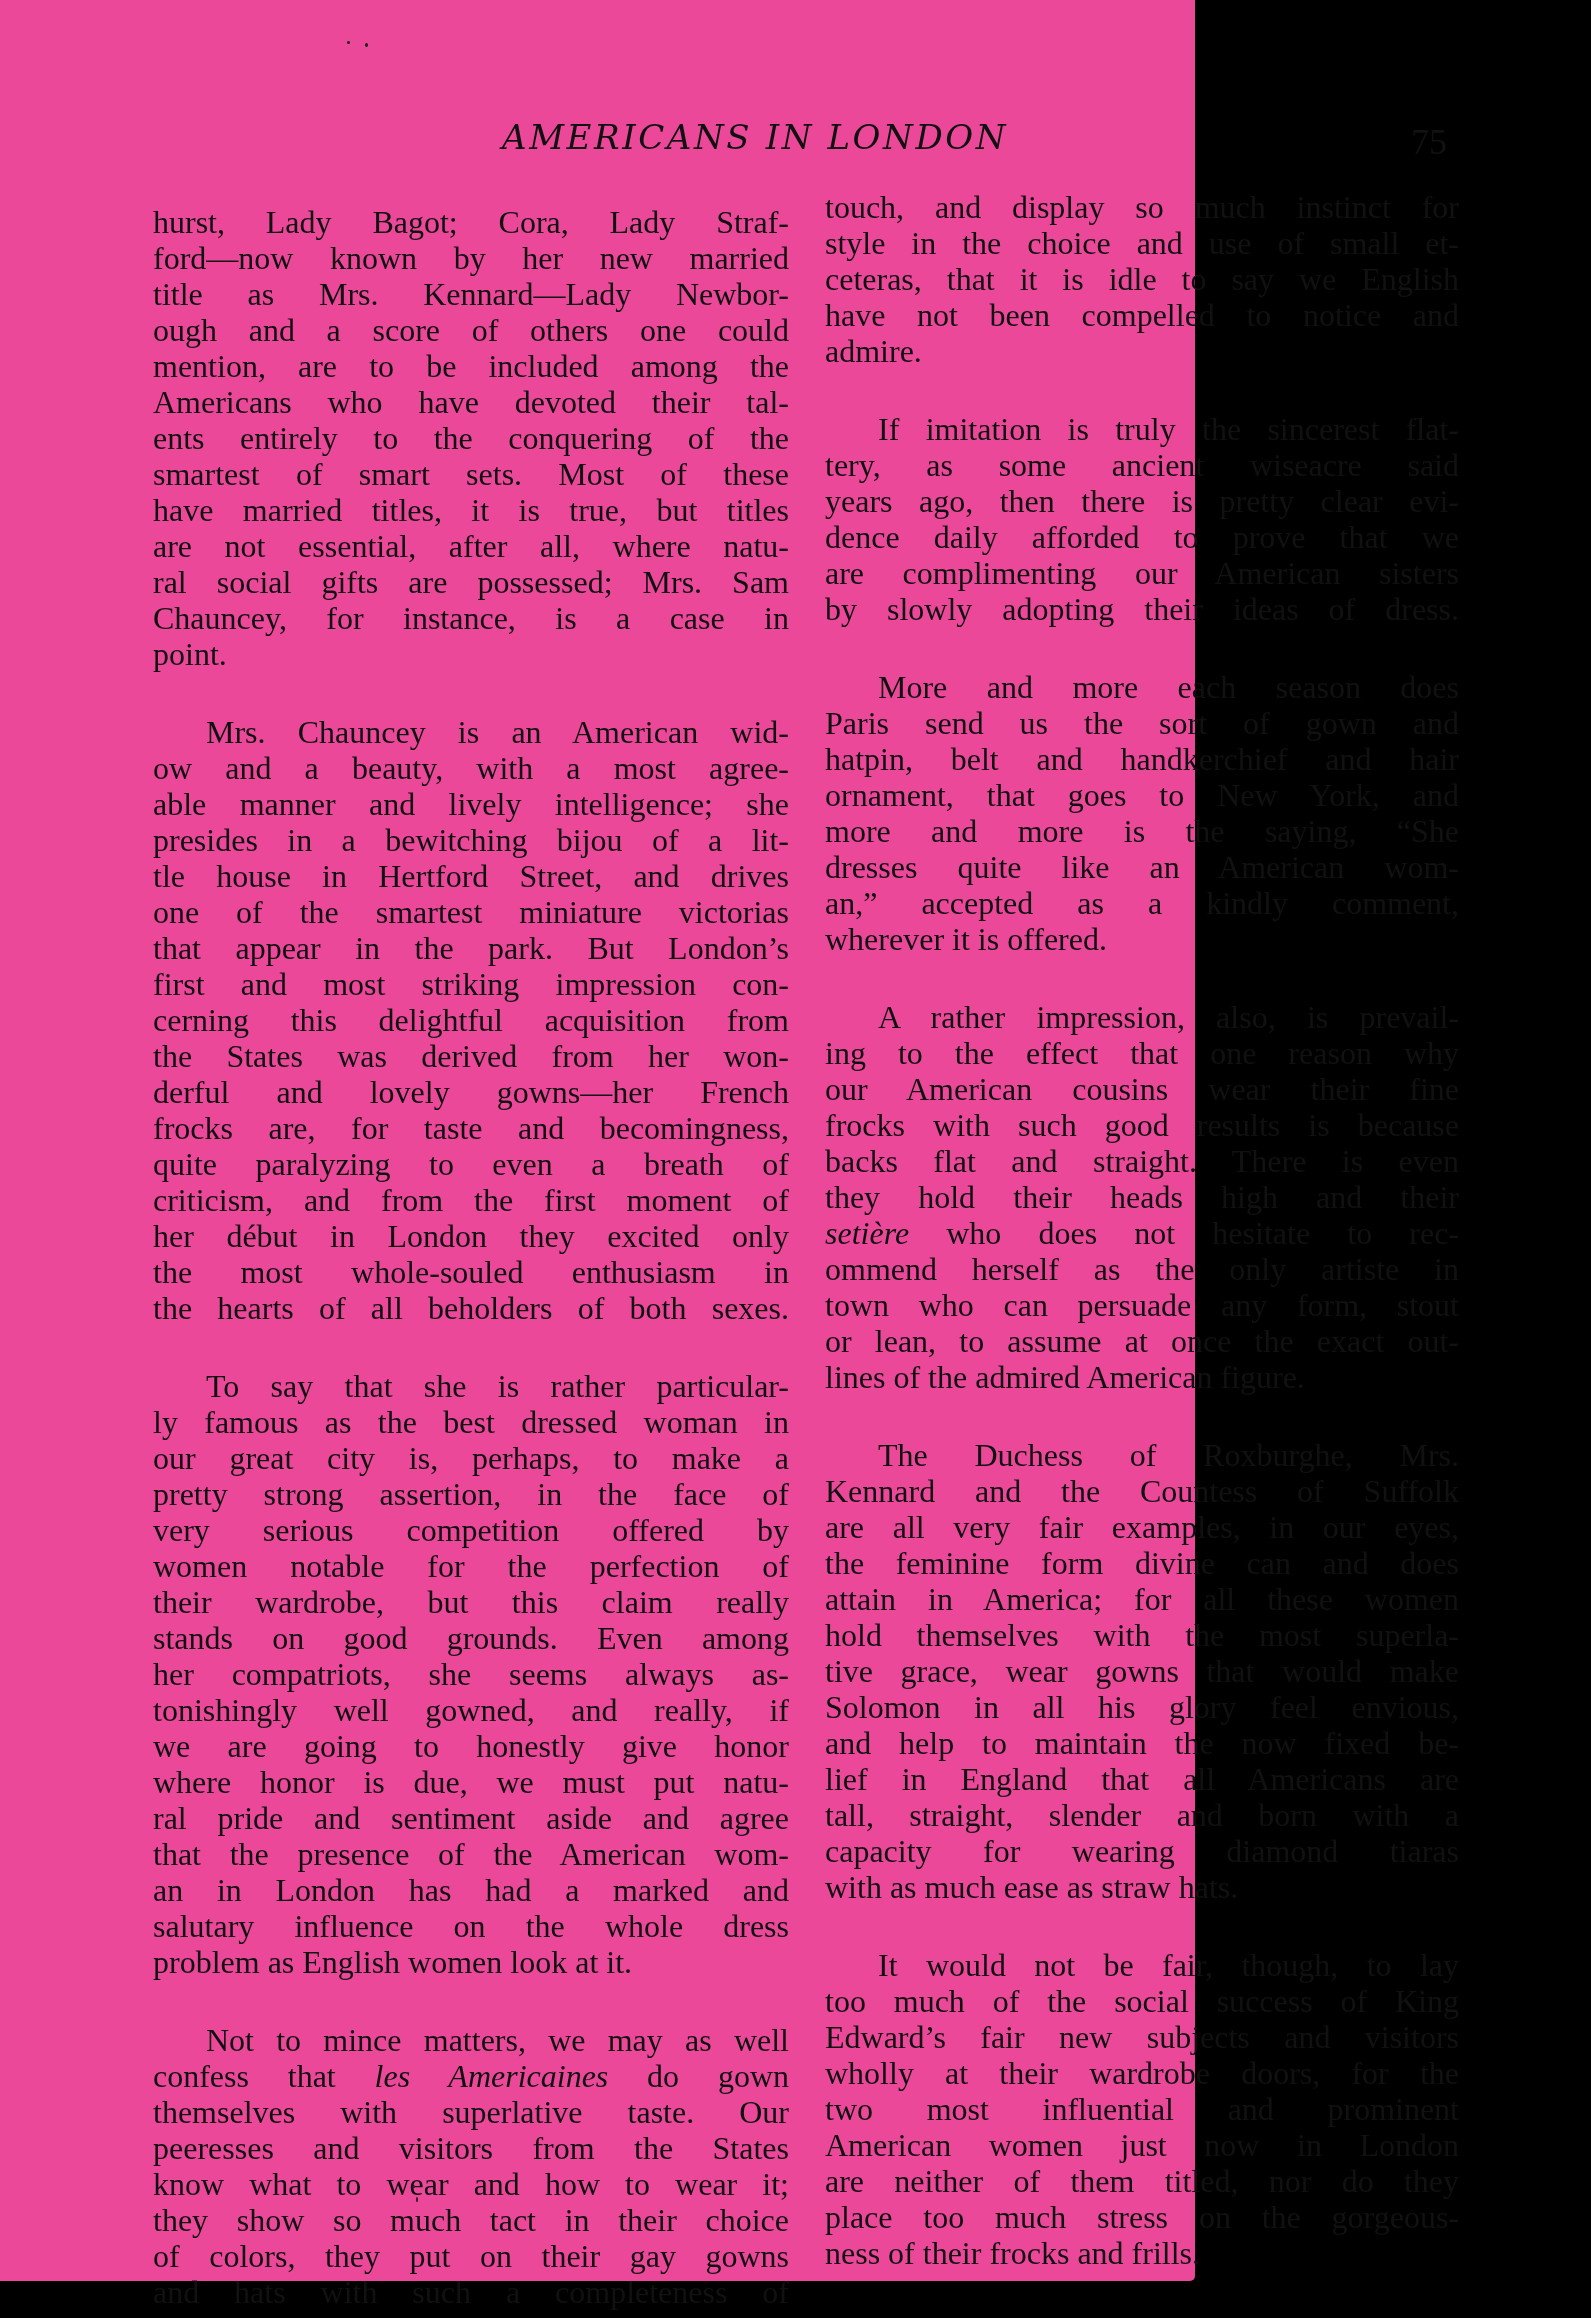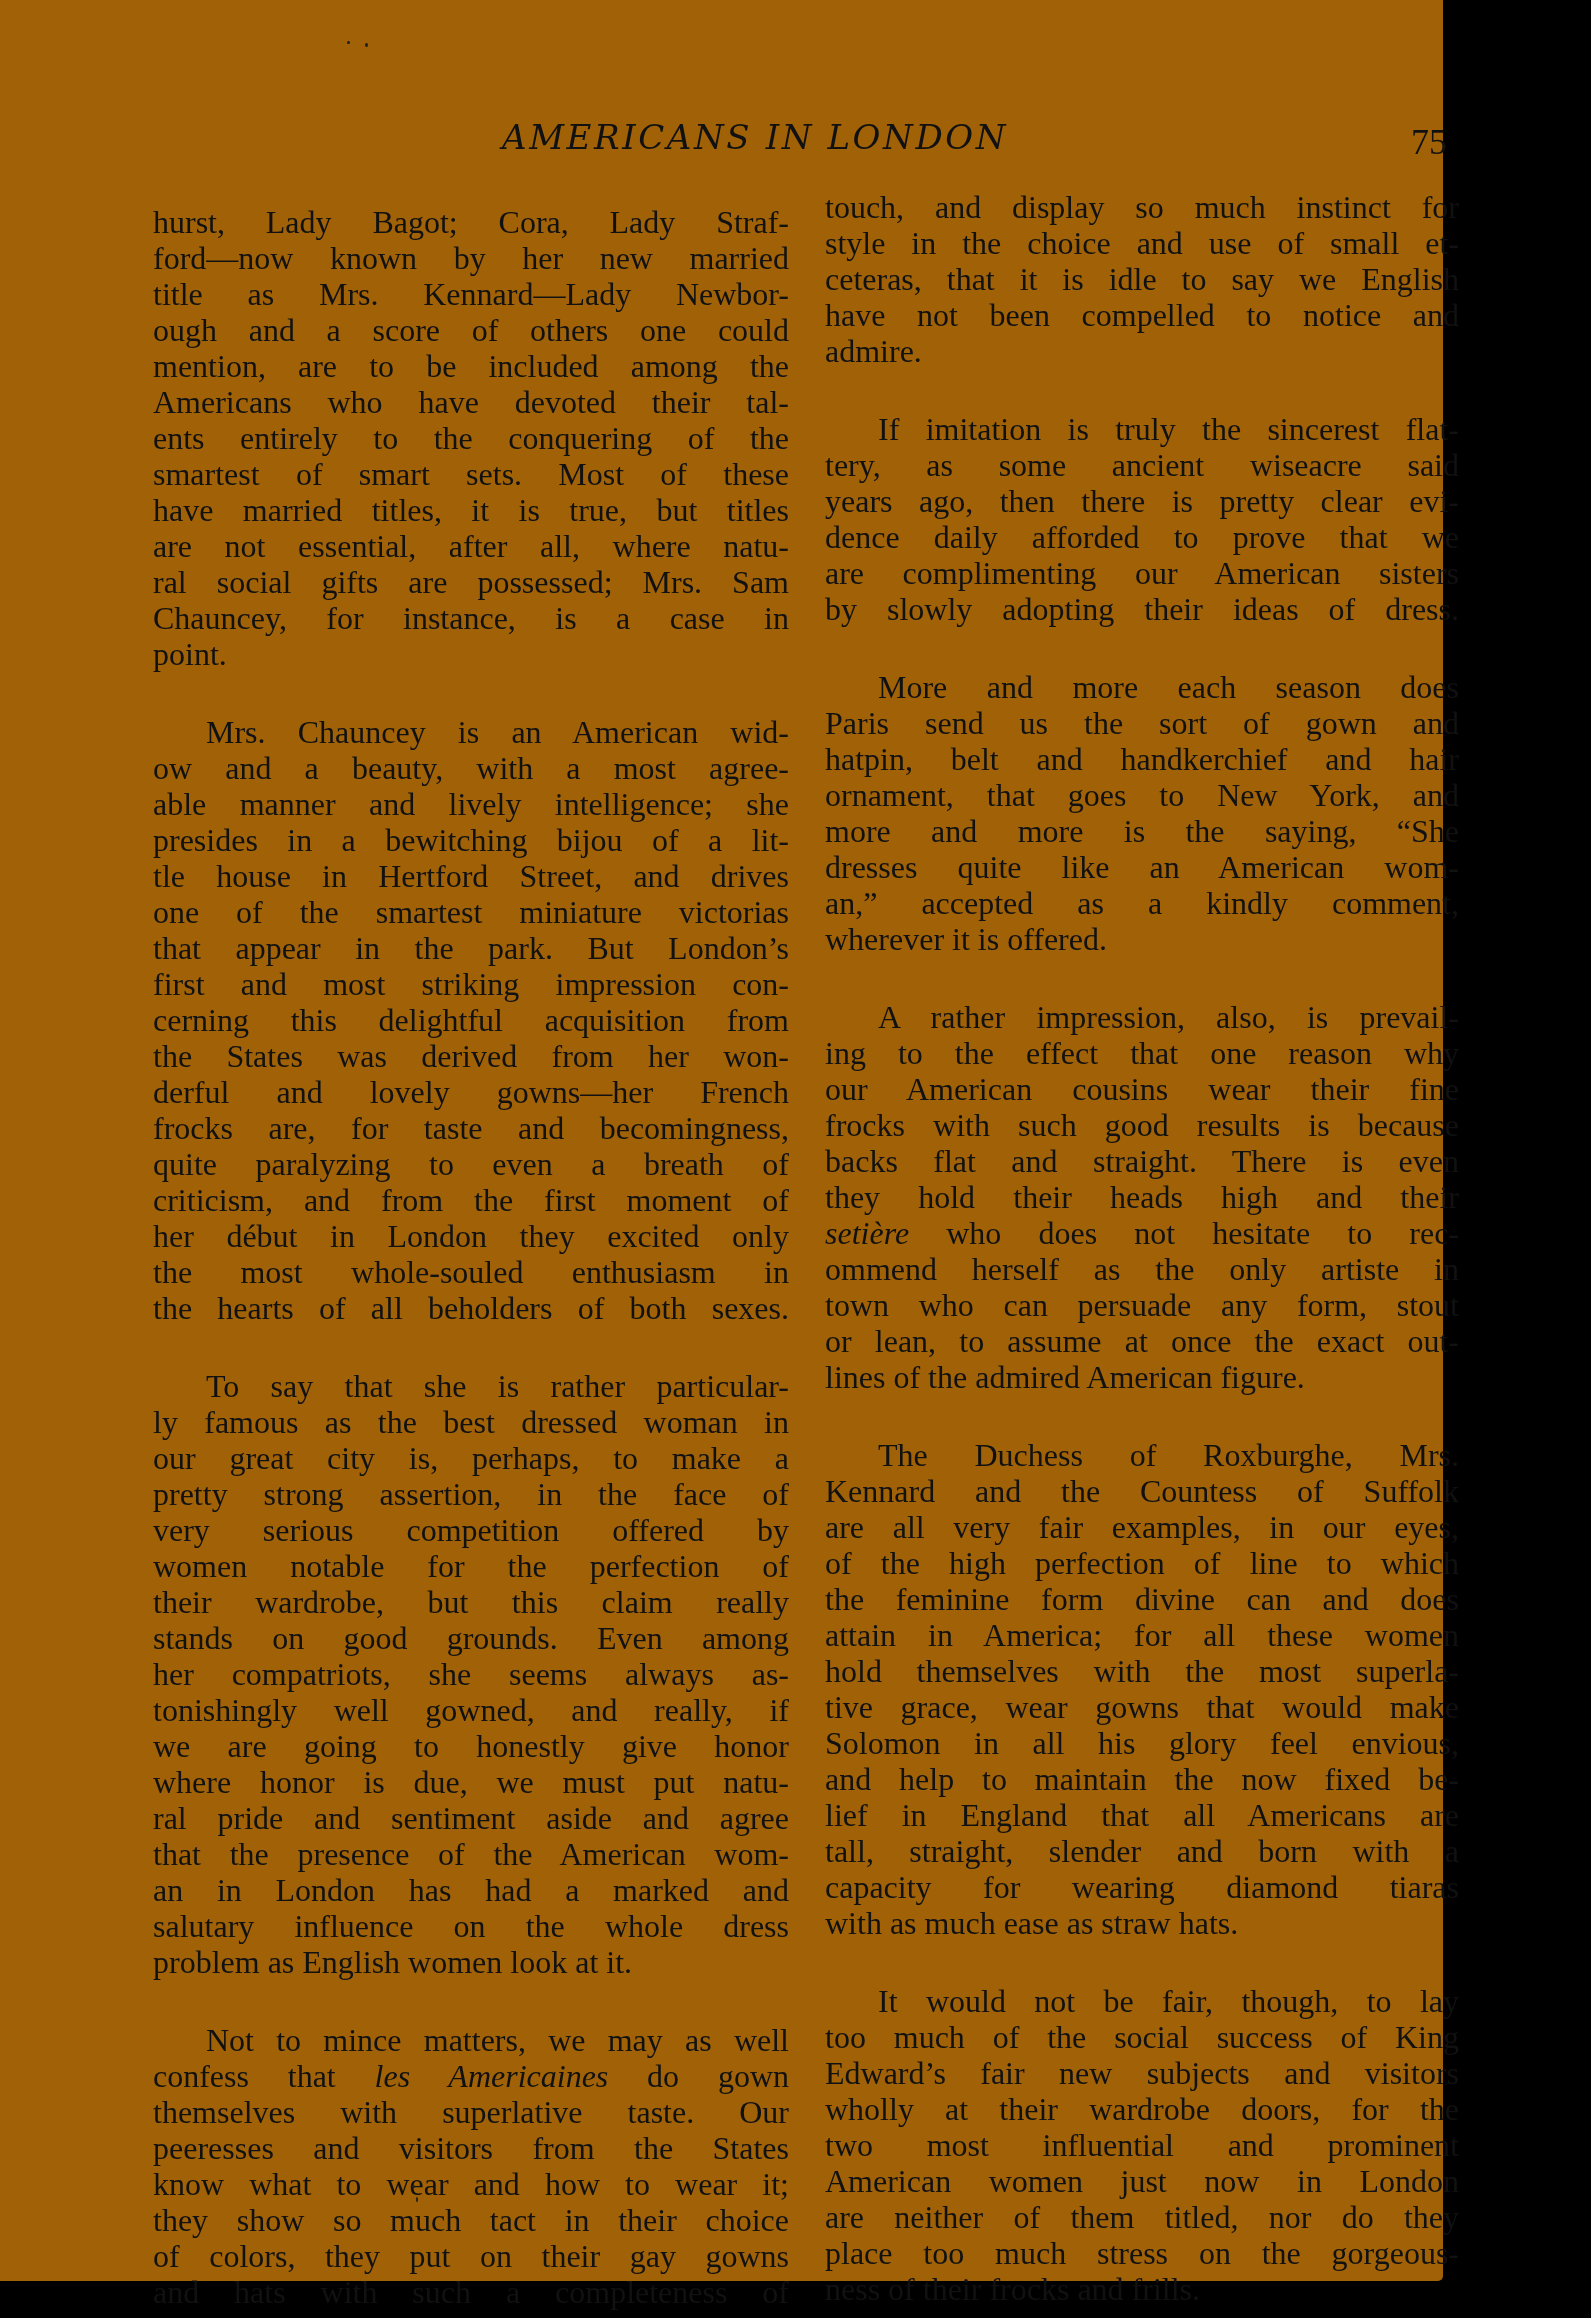--- a/index.html
+++ b/index.html
@@ -12,23 +12,23 @@
     height: 2319px;
     position: relative;
     overflow: hidden;
     font-family: "Liberation Serif", "DejaVu Serif", serif;
     color: #111111;
   }
   .page {
     position: absolute;
     left: 0;
     top: 0;
-    width: 1443px;
+    width: 1195px;
     height: 2281px;
-    background: #a16207;
+    background: #ec4899;
     border-bottom-right-radius: 5.1px;
   }
   .running-head {
     position: absolute;
     top: 117px;
     left: 502px;
     font-family: "DejaVu Serif", "Liberation Serif", serif;
     font-style: italic;
     font-size: 34px;
     letter-spacing: 2.6px;
@@ -350,23 +350,20 @@
       <div class="line indent">
         <span class="line-inner">The Duchess of Roxburghe, Mrs.</span>
       </div>
       <div class="line">
         <span class="line-inner">Kennard and the Countess of Suffolk</span>
       </div>
       <div class="line">
         <span class="line-inner">are all very fair examples, in our eyes,</span>
       </div>
       <div class="line">
-        <span class="line-inner">of the high perfection of line to which</span>
-      </div>
-      <div class="line">
         <span class="line-inner">the feminine form divine can and does</span>
       </div>
       <div class="line">
         <span class="line-inner">attain in America; for all these women</span>
       </div>
       <div class="line">
         <span class="line-inner">hold themselves with the most superla-</span>
       </div>
       <div class="line">
         <span class="line-inner">tive grace, wear gowns that would make</span>

